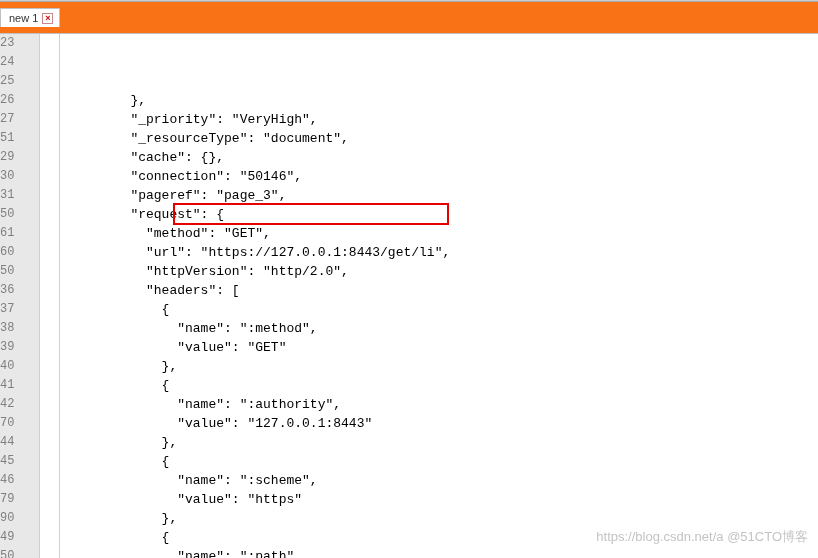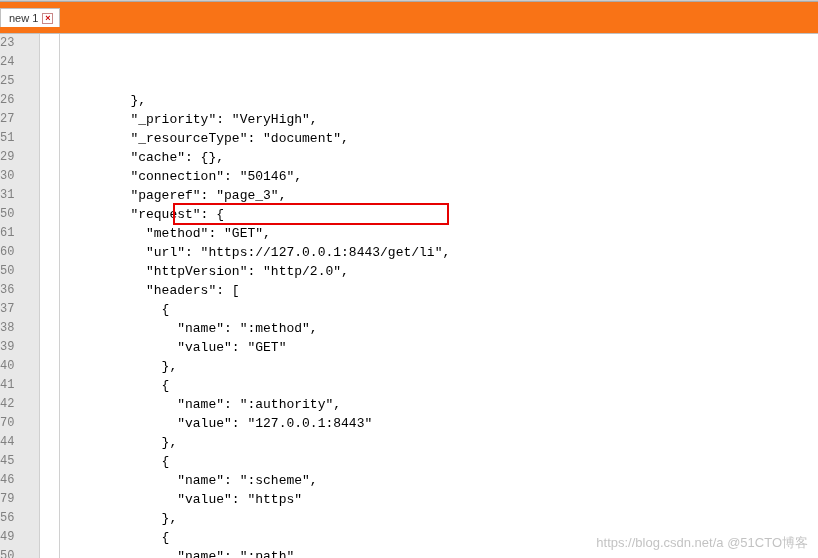--- a/index.html
+++ b/index.html
@@ -79,21 +79,21 @@
   position: relative;
 }
 .code-line { height: 19px; }
 .highlight-box {
   position: absolute;
   border: 2px solid #e60000;
   pointer-events: none;
 }
 .watermark {
   position: absolute;
-  bottom: 6px;
+  bottom: 12px;
   right: 10px;
   color: rgba(120,120,120,0.45);
   font-size: 13px;
   font-family: Arial, sans-serif;
 }
 </style>
 </head>
 <body>
 
 <div class="top-divider"></div>
@@ -125,21 +125,21 @@
       <div>38</div>
       <div>39</div>
       <div>40</div>
       <div>41</div>
       <div>42</div>
       <div>70</div>
       <div>44</div>
       <div>45</div>
       <div>46</div>
       <div>79</div>
-      <div>56</div>
+      <div>90</div>
       <div>49</div>
       <div>50</div>
     </div>
   <div class="margin"></div>
   <div class="code-area" id="code">
     <div class="highlight-box" id="hl" style="top: 169px; left: 113px; width: 276px; height: 22px;"></div>
   <div class="code-line">        },</div><div class="code-line">        "_priority": "VeryHigh",</div><div class="code-line">        "_resourceType": "document",</div><div class="code-line">        "cache": {},</div><div class="code-line">        "connection": "50146",</div><div class="code-line">        "pageref": "page_3",</div><div class="code-line">        "request": {</div><div class="code-line">          "method": "GET",</div><div class="code-line">          "url": "https://127.0.0.1:8443/get/li",</div><div class="code-line">          "httpVersion": "http/2.0",</div><div class="code-line">          "headers": [</div><div class="code-line">            {</div><div class="code-line">              "name": ":method",</div><div class="code-line">              "value": "GET"</div><div class="code-line">            },</div><div class="code-line">            {</div><div class="code-line">              "name": ":authority",</div><div class="code-line">              "value": "127.0.0.1:8443"</div><div class="code-line">            },</div><div class="code-line">            {</div><div class="code-line">              "name": ":scheme",</div><div class="code-line">              "value": "https"</div><div class="code-line">            },</div><div class="code-line">            {</div><div class="code-line">              "name": ":path",</div><div class="code-line">              "value": "/get/li"</div></div>
 </div>
 
 <div class="watermark">https://blog.csdn.net/a  @51CTO博客</div>

